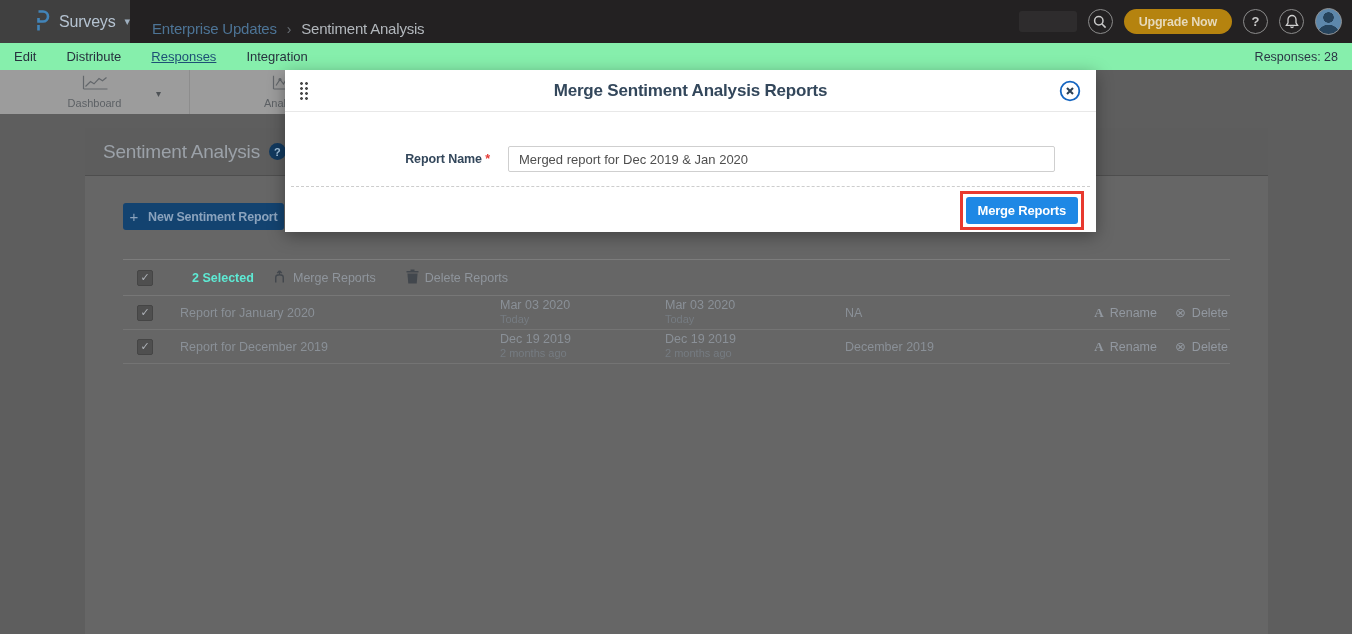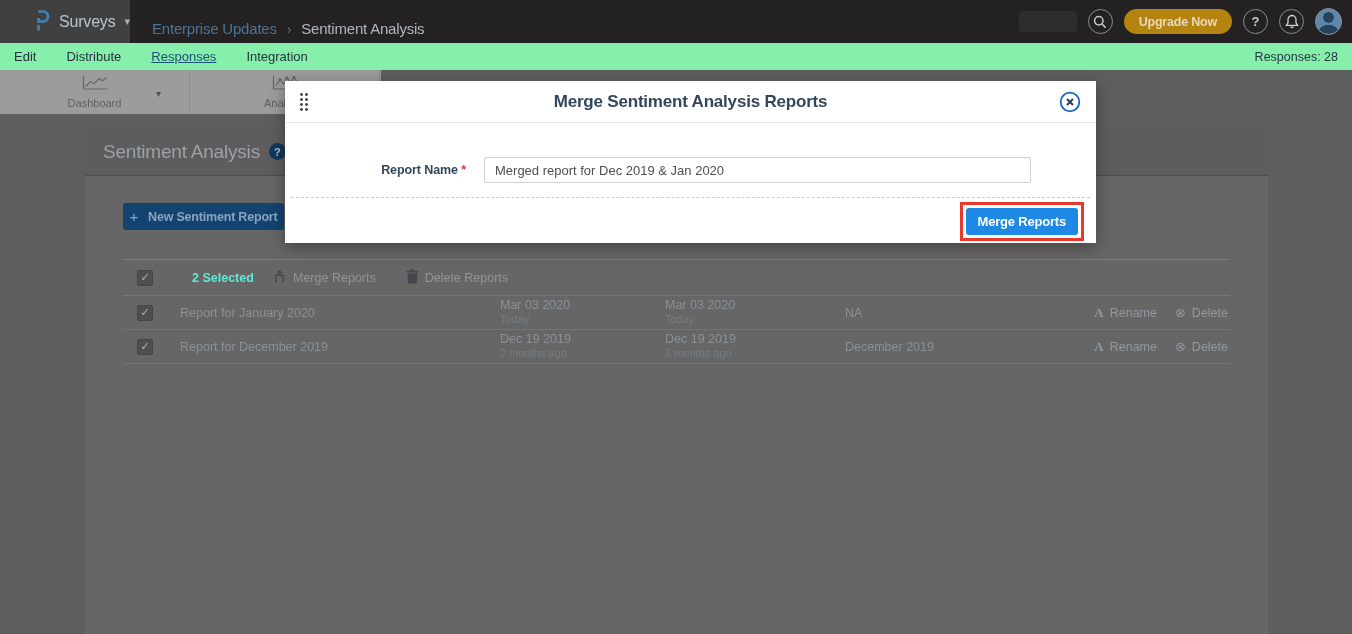--- a/index.html
+++ b/index.html
@@ -58,29 +58,29 @@
   .cell-date { width:165px; line-height:1.2; }
   .cell-date.mod { width:180px; }
   .date-sub { font-size:11px; color:#767c82; }
   .cell-period { width:240px; }
   .cell-actions { margin-left:auto; display:flex; align-items:center; gap:18px; padding-right:2px; color:#9298a0; }
   .row-action { display:flex; align-items:center; gap:6px; font-size:12.5px; cursor:pointer; }
   .rename-glyph { font-family:"Liberation Serif", serif; font-weight:bold; font-size:13px; }
   .delete-glyph { font-family:"DejaVu Sans", sans-serif; font-size:13px; }
 
   
-  .modal { position:absolute; left:285px; top:81px; width:811px; height:162px; background:#ffffff; box-shadow:0 4px 16px rgba(0,0,0,0.35); z-index:10; }
+  .modal { position:absolute; left:285px; top:70px; width:811px; height:162px; background:#ffffff; box-shadow:0 4px 16px rgba(0,0,0,0.35); z-index:10; }
   .modal-header { height:42px; border-bottom:1px solid #e8e8e8; position:relative; display:flex; align-items:center; justify-content:center; }
   .grip { position:absolute; left:14px; top:11px; width:10px; height:20px; cursor:move;
       background-image:radial-gradient(circle, #4a4a4a 1.3px, transparent 1.5px);
       background-size:5px 5px; }
   .modal-title { font-size:17px; font-weight:bold; color:#33475b; letter-spacing:-0.2px; }
   .modal-close { position:absolute; right:15px; top:10px; width:22px; height:22px; cursor:pointer; }
   .modal-body { height:74px; padding-top:34px; }
-  .field-row { display:flex; align-items:center; }
+  .field-row { display:flex; align-items:center;padding-left:24px; }
   .field-label { width:181px; text-align:right; font-size:12.5px; font-weight:bold; color:#33475b; letter-spacing:-0.1px; }
   .req-mark { color:#e53935; }
   .report-input { margin-left:18px; width:547px; height:26px; border:1px solid #cfcfcf; border-radius:2px; padding:0 10px; font-size:13px; color:#4f4f4f; font-family:"Liberation Sans", sans-serif; outline:none; }
   .modal-footer { height:46px; margin:0 6px; border-top:1px dashed #cdcdcd; position:relative; }
   .highlight-box { position:absolute; right:6px; top:4px; border:3px solid #e8392f; padding:3px; }
   .merge-btn { height:27px; padding:0 12px; background:#1e88e5; border:none; border-radius:3px; color:#ffffff; font-weight:bold; font-size:13px; cursor:pointer; font-family:"Liberation Sans", sans-serif; letter-spacing:-0.2px; }
 </style>
 </head>
 <body>
 

